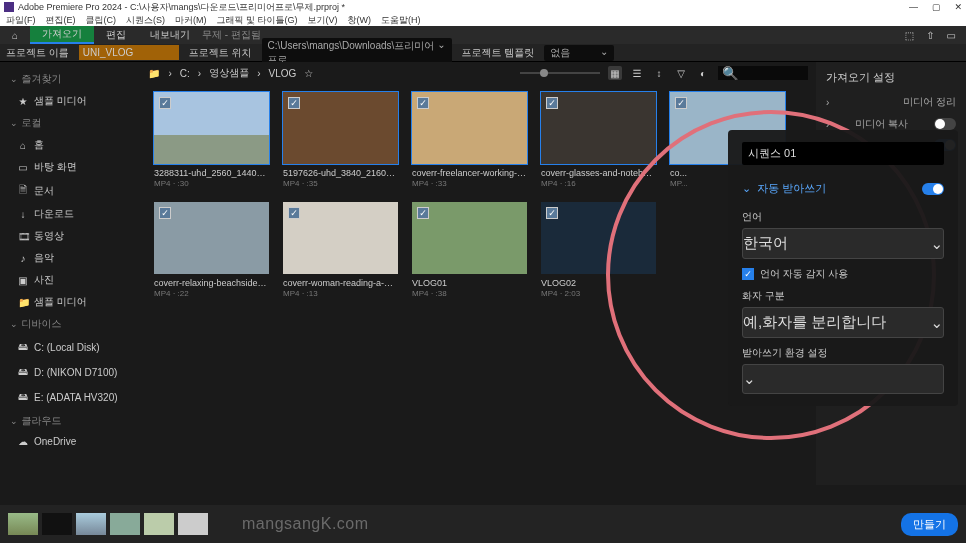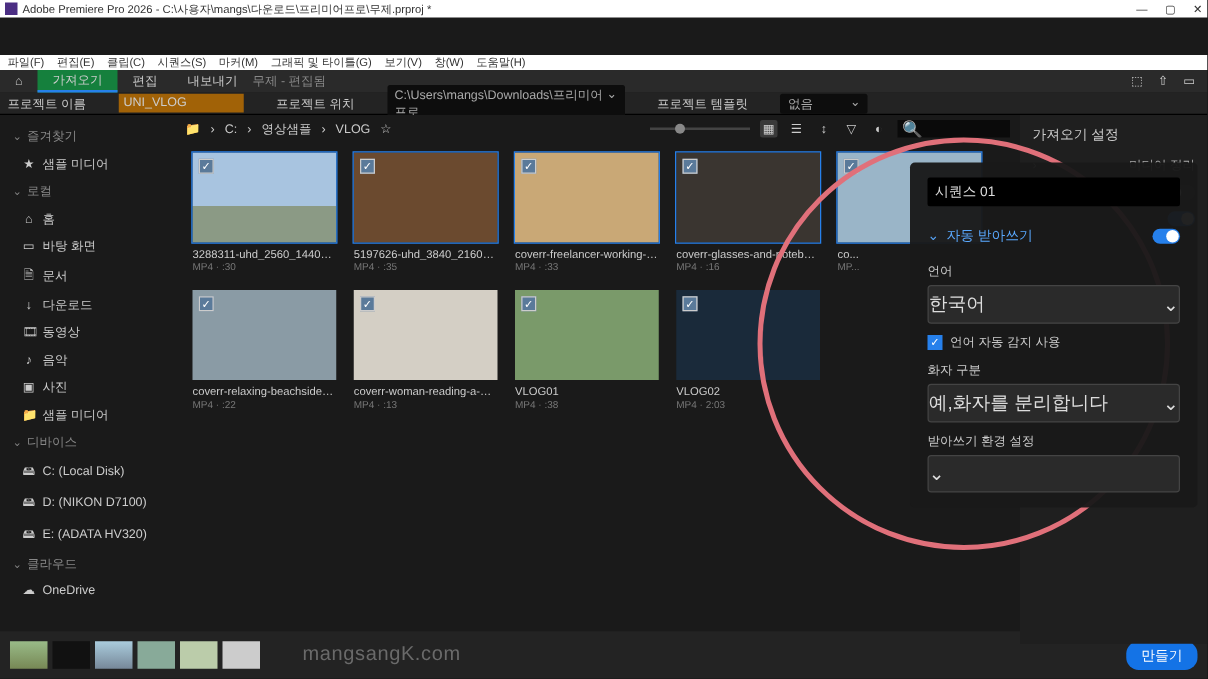--- a/index.html
+++ b/index.html
@@ -1,27 +1,27 @@
 <!DOCTYPE html>
 <html><head>
 <meta charset="utf-8">
 <style>
 * { margin:0; padding:0; box-sizing:border-box; font-family:"Segoe UI",sans-serif; }
 body { background:#1a1a1a; color:#ccc; font-size:11px; width:966px; height:543px; overflow:hidden; position:relative; }
 .titlebar { background:#fff; color:#333; height:14px; display:flex; align-items:center; padding:0 4px; font-size:9px; }
 .titlebar .icon { width:10px; height:10px; background:#4b2e83; margin-right:4px; }
 .titlebar .wincontrols { margin-left:auto; display:flex; gap:14px; }
-.menubar { background:#fff; color:#333; height:12px; display:flex; gap:10px; padding:0 6px; font-size:9px; align-items:center;margin-top:30px; }
+.menubar { background:#fff; color:#333; height:12px; display:flex; gap:10px; padding:0 6px; font-size:9px; align-items:center; }
 .topbar { background:#2a2a2a; height:18px; display:flex; align-items:center; font-size:10px; }
 .topbar .home { width:30px; text-align:center; }
 .topbar .tab { padding:0 12px; height:100%; display:flex; align-items:center; }
 .topbar .tab.active { background:#15803d; border-bottom:2px solid #2680eb; }
 .topbar .center { flex:1; text-align:left; color:#888; }
 .topbar .right { display:flex; gap:12px; padding:0 10px; }
-.projrow { background:#232323; height:18px; display:flex; align-items:center; gap:26px; padding:0 6px; font-size:10px; border-bottom:1px solid #000; }
+.projrow { background:#232323; height:18px; display:flex; align-items:center; gap:10px; padding:0 6px; font-size:10px; border-bottom:1px solid #000; }
 .projrow input.name { background:#a16207; border:none; color:#ccc; width:100px; padding:2px 4px; font-size:10px; }
 .projrow .path { background:#0d0d0d; padding:1px 6px; border-radius:2px; color:#aaa; flex:0 0 190px; display:flex; justify-content:center; }
 .projrow .tmpl { background:#0d0d0d; padding:1px 6px; border-radius:2px; color:#aaa; width:70px; display:flex; justify-content:space-between; }
 .main { display:flex; height:423px; }
 .sidebar { width:140px; background:#1a1a1a; padding:6px 0; overflow:hidden; }
 .sidebar .sec { color:#888; font-size:10px; padding:4px 10px; cursor:pointer; }
 .sidebar .sec::before { content:"⌄"; margin-right:4px; font-size:9px; }
 .sidebar .item { padding:4px 10px 4px 18px; font-size:10px; color:#ccc; display:flex; align-items:center; gap:6px; cursor:pointer; }
 .sidebar .item .ic { width:10px; font-size:10px; text-align:center; }
 .browser { flex:1; background:#1a1a1a; display:flex; flex-direction:column; }
@@ -68,21 +68,21 @@
 .t6 { background:#8a9ba5; }
 .t7 { background:#d4cfc5; }
 .t8 { background:#7a9a6a; }
 .t9 { background:#1a2a3a; }
 </style>
 </head>
 <body>
 
 <div class="titlebar">
   <span class="icon"></span>
-  <span>Adobe Premiere Pro 2026 - C:\사용자\mangs\다운로드\프리미어프로\무제.prproj *</span>
+  <span>Adobe Premiere Pro 2024 - C:\사용자\mangs\다운로드\프리미어프로\무제.prproj *</span>
   <div class="wincontrols">
     <span>—</span>
     <span>▢</span>
     <span>✕</span>
   </div>
 </div>
 
 <div class="menubar">
   <span>파일(F)</span>
   <span>편집(E)</span>

